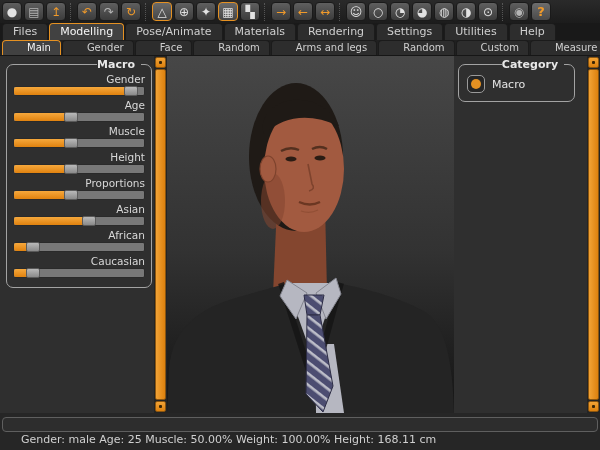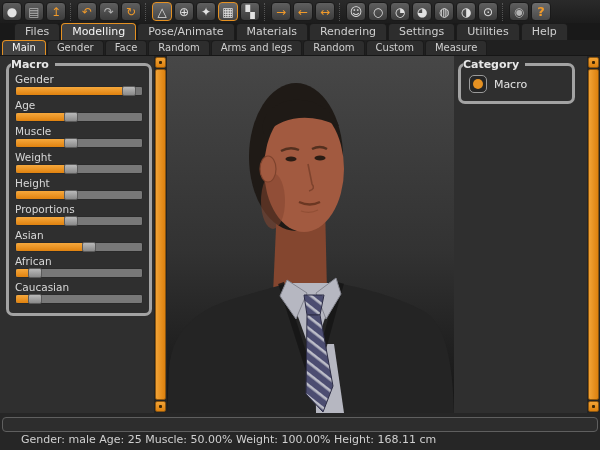--- a/index.html
+++ b/index.html
@@ -16,33 +16,33 @@
           font-size:12px; line-height:1; cursor:pointer; padding:0; }
   .tool.active { border:1px solid #e59122; background:linear-gradient(#6a6a6a,#454545); }
   .tool .glyph { font-family:"DejaVu Sans",sans-serif; }
   .tool .c-orange { color:#f09a2a; }
   .tool .c-light { color:#e2e2e2; }
   .tool .c-gray { color:#b5b5b5; }
   .tsep { width:3px; height:18px; border-left:1px dotted #555; margin:0 2px; }
   .tool.help-btn { background:linear-gradient(#6d6d6d,#4a4a4a); font-weight:bold; font-size:13px; }
 
   
-  .menu-tabs { height:17px; background:#191919; display:flex; align-items:flex-end; padding-left:14px; }
+  .menu-tabs { height:17px; background:#191919; display:flex; align-items:flex-end; padding-left:2px; }
   .sub-tabs  { height:16px; background:#202020; display:flex; align-items:flex-end; padding-left:2px;
                border-bottom:1px solid #161616; }
   .tab { padding:1px 10px 2px 10px; color:#cfcfcf; background:#2d2d2d; border:1px solid #1b1b1b;
          border-bottom:none; border-radius:4px 4px 0 0; margin-right:1px; cursor:pointer; white-space:nowrap; }
-  .sub-tabs .tab { font-size:10px; padding:1px 9px 2px 9px;text-align:right; }
+  .sub-tabs .tab { font-size:10px; padding:1px 9px 2px 24px;text-align:right; }
   .tab.active { background:#414141; border:1px solid #e59122; border-bottom:none; color:#f5f5f5; }
 
   
   .bodyrow { display:flex; height:357px; }
   .left-panel  { width:155px; background:#2f2f2f; padding:2px 2px 0 6px; }
   .right-panel { width:134px; background:#2f2f2f; padding:2px 12px 0 4px; }
-  .panel-fs { border:3px solid #a3a3a3; border-radius:7px; padding:2px 6px 6px 6px; }
+  .panel-fs { border:1px solid #a3a3a3; border-radius:7px; padding:2px 6px 6px 6px;text-align:right; }
   .panel-fs legend { font-weight:bold; color:#e8e8e8; font-size:11px; padding:0 6px 0 0; margin-left:-4px; }
 
   
   .slider-row { margin-bottom:3px; cursor:pointer; }
   .slider-row .slabel { color:#d8d8d8; font-size:10.5px; display:block; margin-bottom:1px; }
   .strack { position:relative; height:10px; background:#787878; border-radius:2px; border:1px solid #2a2a2a; }
   .sfill  { position:absolute; left:0; top:0; bottom:0; background:linear-gradient(#f6a83c,#e0820f);
             border-radius:2px 0 0 2px; }
   .shandle{ position:absolute; top:-1px; width:14px; height:10px; background:linear-gradient(#b9b9b9,#8a8a8a);
             border:1px solid #5a5a5a; border-radius:2px; }
@@ -191,27 +191,20 @@
   </div>
             <div class="slider-row">
     <span class="slabel">Age</span>
     <div class="strack">
       <div class="sfill" style="width: 44%;"></div>
       <div class="shandle" style="left: calc(44% - 7px);"></div>
     </div>
   </div>
             <div class="slider-row">
     <span class="slabel">Muscle</span>
-    <div class="strack">
-      <div class="sfill" style="width: 44%;"></div>
-      <div class="shandle" style="left: calc(44% - 7px);"></div>
-    </div>
-  </div>
-            <div class="slider-row">
-    <span class="slabel">Weight</span>
     <div class="strack">
       <div class="sfill" style="width: 44%;"></div>
       <div class="shandle" style="left: calc(44% - 7px);"></div>
     </div>
   </div>
             <div class="slider-row">
     <span class="slabel">Height</span>
     <div class="strack">
       <div class="sfill" style="width: 44%;"></div>
       <div class="shandle" style="left: calc(44% - 7px);"></div>

